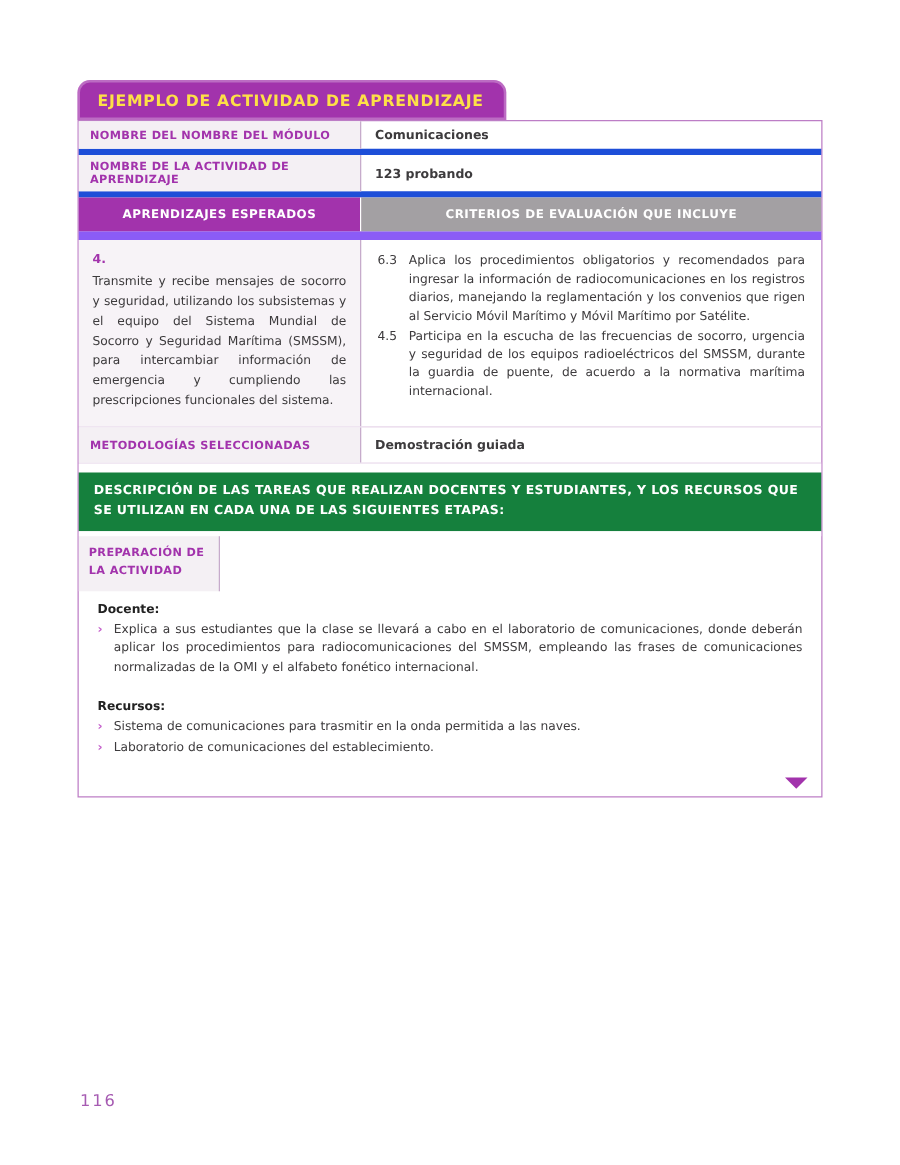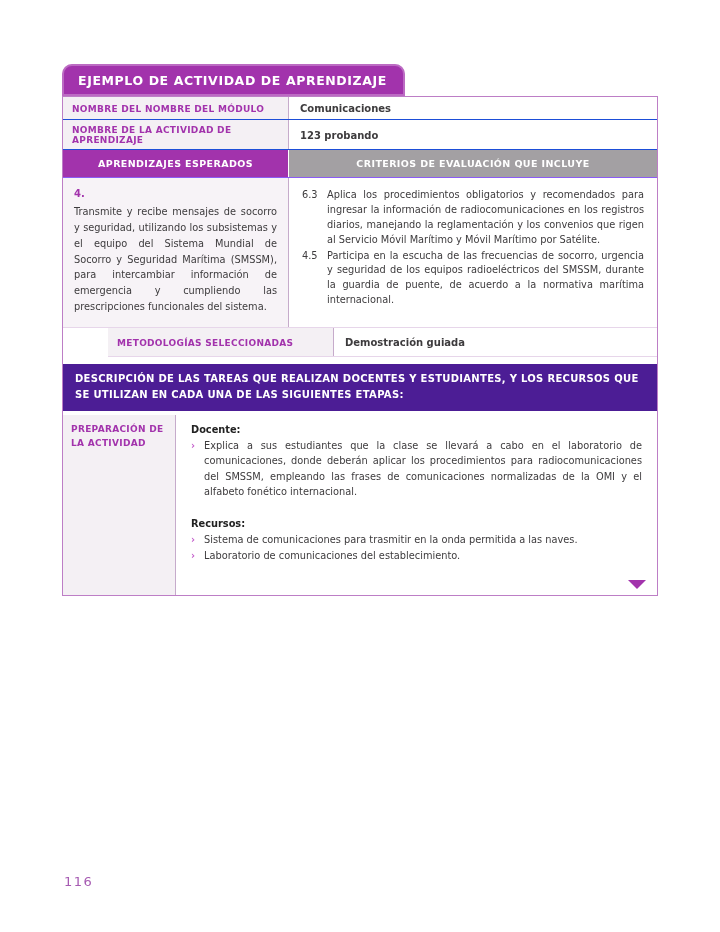--- a/index.html
+++ b/index.html
@@ -5,44 +5,44 @@
   html,body{margin:0;padding:0;}
   body{
     width:720px;height:932px;background:#ffffff;position:relative;
     font-family:"DejaVu Sans","Liberation Sans",sans-serif;
     -webkit-font-smoothing:antialiased;
   }
   .doc{position:absolute;left:62px;top:64px;width:596px;}
 
   
   .tab{
-    display:inline-block;background:#A233AC;color:#ffffff;font-weight:bold;
+    display:inline-block;background:#A233AC;color:#fde047;font-weight:bold;
     font-size:12.5px;letter-spacing:.6px;padding:9px 18px 8px 16px;
     border-radius:10px 10px 0 0;
     box-shadow:inset 0 0 0 2px rgba(255,255,255,.28);
   }
 
   
   .table{border:1px solid #BD7EC6;background:#fff;}
 
   
-  .row{display:flex;border-bottom:1px solid #1d4ed8;min-height:22px;}
+  .row{display:flex;border-bottom:5px solid #1d4ed8;min-height:22px;}
   .label-cell{
     width:226px;box-sizing:border-box;background:#F4F0F4;color:#A233AC;
     font-size:9px;font-weight:bold;letter-spacing:.3px;
     padding:5px 9px 4px;border-right:1px solid #C6ABCB;
     display:flex;align-items:center;
   }
   .value-cell{
     flex:1;padding:5px 11px 4px;font-size:10px;color:#3d3b3d;
     display:flex;align-items:center;font-weight:bold;
   }
 
   
-  .header-row{display:flex;border-bottom:1px solid #8b5cf6;align-items:flex-end;}
+  .header-row{display:flex;border-bottom:7px solid #8b5cf6;align-items:flex-end;}
   .header-left,.header-right{
     box-sizing:border-box;color:#fff;font-weight:bold;font-size:9.5px;
     letter-spacing:.4px;text-align:center;padding:8px 6px;
   }
   .header-left{width:226px;background:#A233AC;border-right:1px solid #fff;}
   .header-right{flex:1;background:#A3A0A3;}
 
   
   .content-row{display:flex;border-bottom:1px solid #E7D6EA;}
   .content-left{
@@ -51,33 +51,33 @@
     font-size:9.8px;color:#3d3b3d;
   }
   .content-left .num{color:#A233AC;font-weight:bold;display:block;margin-bottom:5px;font-size:10px;}
   .content-left p{margin:0;text-align:justify;line-height:1.62;}
   .content-right{flex:1;padding:10px 13px 12px;font-size:9.8px;color:#3d3b3d;}
   .criterion{display:flex;line-height:1.52;margin-bottom:1px;}
   .criterion .cnum{width:25px;flex:none;}
   .criterion .ctext{flex:1;text-align:justify;}
 
   
-  .meth-row{display:flex;min-height:28px;border-bottom:1px solid #E7D6EA;margin-left:45px;}
+  .meth-row{display:flex;min-height:28px;border-bottom:1px solid #E7D6EA;}
 
   .gap{height:7px;background:#fff;}
 
   
   .banner{
-    background:#4c1d95;color:#fff;font-weight:bold;font-size:10px;
+    background:#15803d;color:#fff;font-weight:bold;font-size:10px;
     letter-spacing:.3px;line-height:1.6;padding:7px 12px 8px;
   }
   .gap2{height:4px;background:#fff;}
 
   
-  .prep-row{display:flex;position:relative;min-height:134px;}
+  .prep-row{display:flex;position:relative;min-height:134px;flex-direction:column;}
   .prep-label{
     width:113px;box-sizing:border-box;background:#F4F0F4;color:#A233AC;
     font-weight:bold;font-size:9px;letter-spacing:.3px;line-height:1.55;
     padding:8px 8px;border-right:1px solid #C6ABCB;
   }
   .prep-content{flex:1;padding:7px 15px 30px;font-size:9.8px;color:#3d3b3d;}
   .subhead{font-weight:bold;color:#222;margin:2px 0 3px;}
   .subhead.second{margin-top:18px;}
   .bullet{display:flex;line-height:1.58;margin-bottom:1px;}
   .bullet .marker{width:13px;flex:none;color:#C45FCB;font-weight:bold;}

